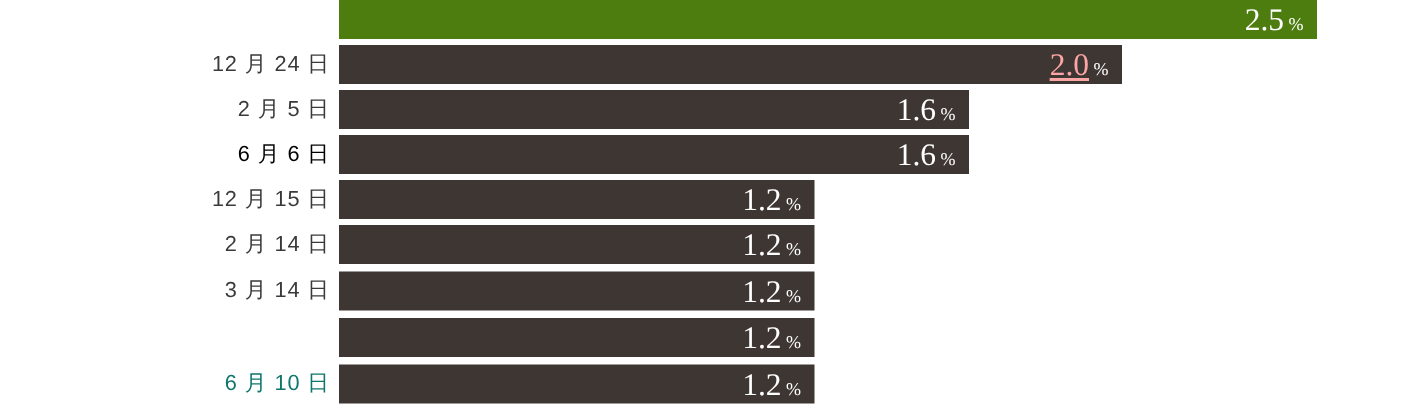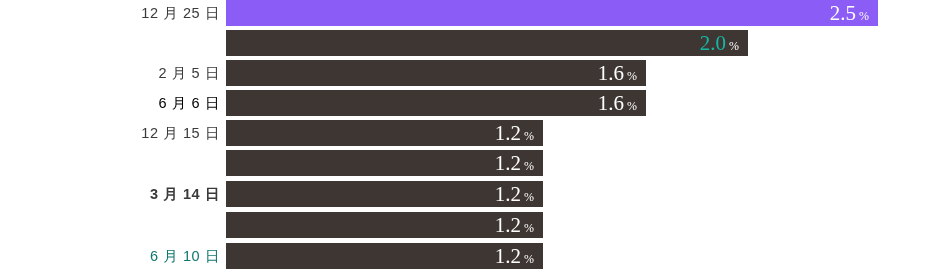--- a/index.html
+++ b/index.html
@@ -72,32 +72,32 @@
     color: #ffffff;
     margin-left: 3px;
     font-weight: 400;
   }
 </style>
 </head>
 <body>
 
 <div id="chart" style="background: rgb(255, 255, 255);">
     <div class="row" style="top: 0px;">
-      <div class="cat-label" style="color: rgb(58, 58, 58);">12 月 25 日</div>
-      <div class="bar" style="left: 226px; width: 652px; background: #8b5cf6;">
+      <div class="bar" style="left: 226px; width: 652px; background: #4d7c0f;">
         <div class="value-wrap">
           <span class="value-num" style="color: rgb(255, 255, 255);">2.5</span>
           <span class="value-pct" style="color: rgb(255, 255, 255);">%</span>
         </div>
       </div>
     </div>
     <div class="row" style="top: 30px;">
+      <div class="cat-label" style="color: rgb(58, 58, 58);">12 月 24 日</div>
       <div class="bar" style="left: 226px; width: 522px; background: rgb(62, 54, 51);">
         <div class="value-wrap">
-          <span class="value-num" style="color: #14b8a6;">2.0</span>
+          <span class="value-num" style="color: #fca5a5; text-decoration: underline;">2.0</span>
           <span class="value-pct" style="color: rgb(255, 255, 255);">%</span>
         </div>
       </div>
     </div>
     <div class="row" style="top: 60px;">
       <div class="cat-label" style="color: rgb(58, 58, 58);">2 月 5 日</div>
       <div class="bar" style="left: 226px; width: 420px; background: rgb(62, 54, 51);">
         <div class="value-wrap">
           <span class="value-num" style="color: rgb(255, 255, 255);">1.6</span>
           <span class="value-pct" style="color: rgb(255, 255, 255);">%</span>
@@ -116,29 +116,30 @@
     <div class="row" style="top: 120px;">
       <div class="cat-label" style="color: rgb(58, 58, 58);">12 月 15 日</div>
       <div class="bar" style="left: 226px; width: 317px; background: rgb(62, 54, 51);">
         <div class="value-wrap">
           <span class="value-num" style="color: rgb(255, 255, 255);">1.2</span>
           <span class="value-pct" style="color: rgb(255, 255, 255);">%</span>
         </div>
       </div>
     </div>
     <div class="row" style="top: 150px;">
+      <div class="cat-label" style="color: rgb(58, 58, 58);">2 月 14 日</div>
       <div class="bar" style="left: 226px; width: 317px; background: rgb(62, 54, 51);">
         <div class="value-wrap">
           <span class="value-num" style="color: rgb(255, 255, 255);">1.2</span>
           <span class="value-pct" style="color: rgb(255, 255, 255);">%</span>
         </div>
       </div>
     </div>
     <div class="row" style="top: 181px;">
-      <div class="cat-label" style="color: rgb(58, 58, 58); font-weight: bold;">3 月 14 日</div>
+      <div class="cat-label" style="color: rgb(58, 58, 58);">3 月 14 日</div>
       <div class="bar" style="left: 226px; width: 317px; background: rgb(62, 54, 51);">
         <div class="value-wrap">
           <span class="value-num" style="color: rgb(255, 255, 255);">1.2</span>
           <span class="value-pct" style="color: rgb(255, 255, 255);">%</span>
         </div>
       </div>
     </div>
     <div class="row" style="top: 212px;">
       <div class="bar" style="left: 226px; width: 317px; background: rgb(62, 54, 51);">
         <div class="value-wrap">

